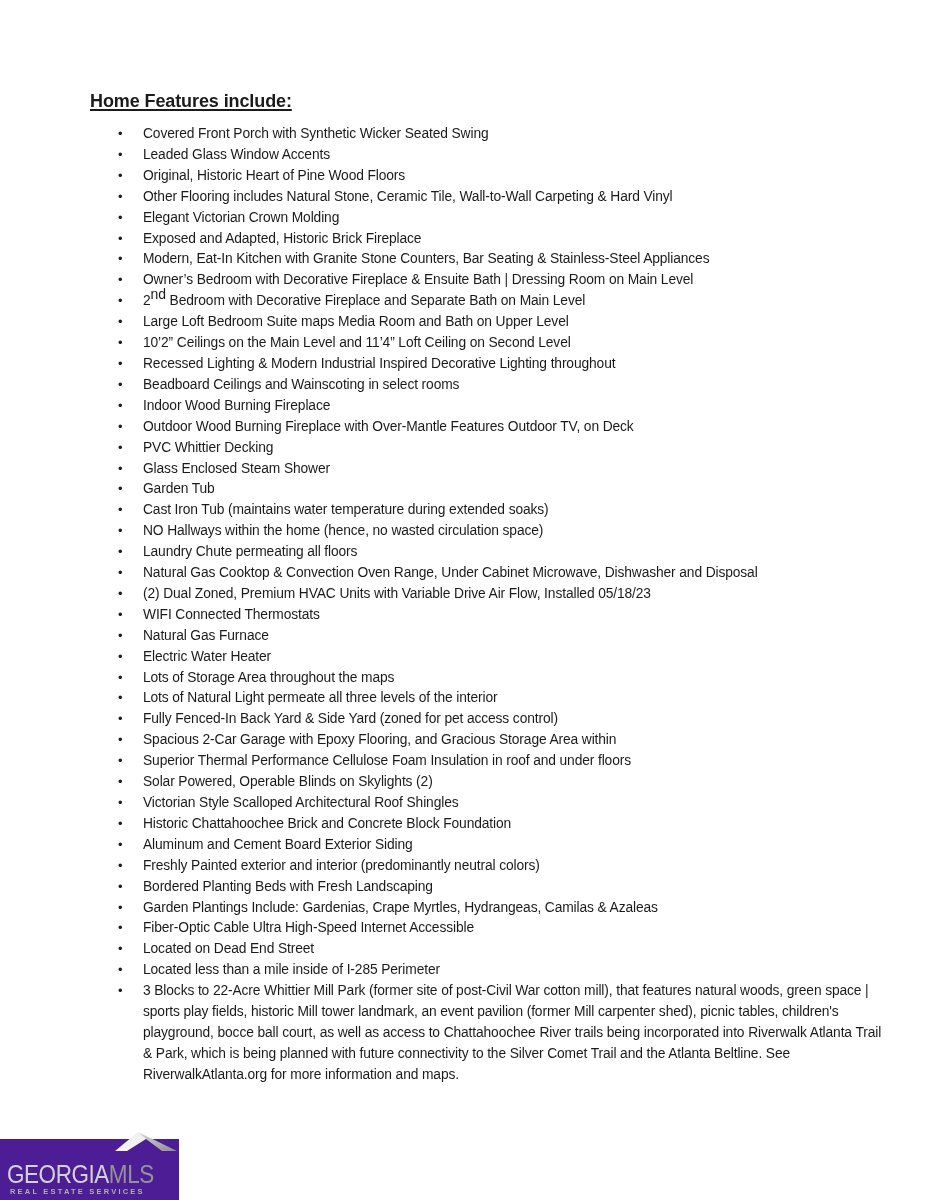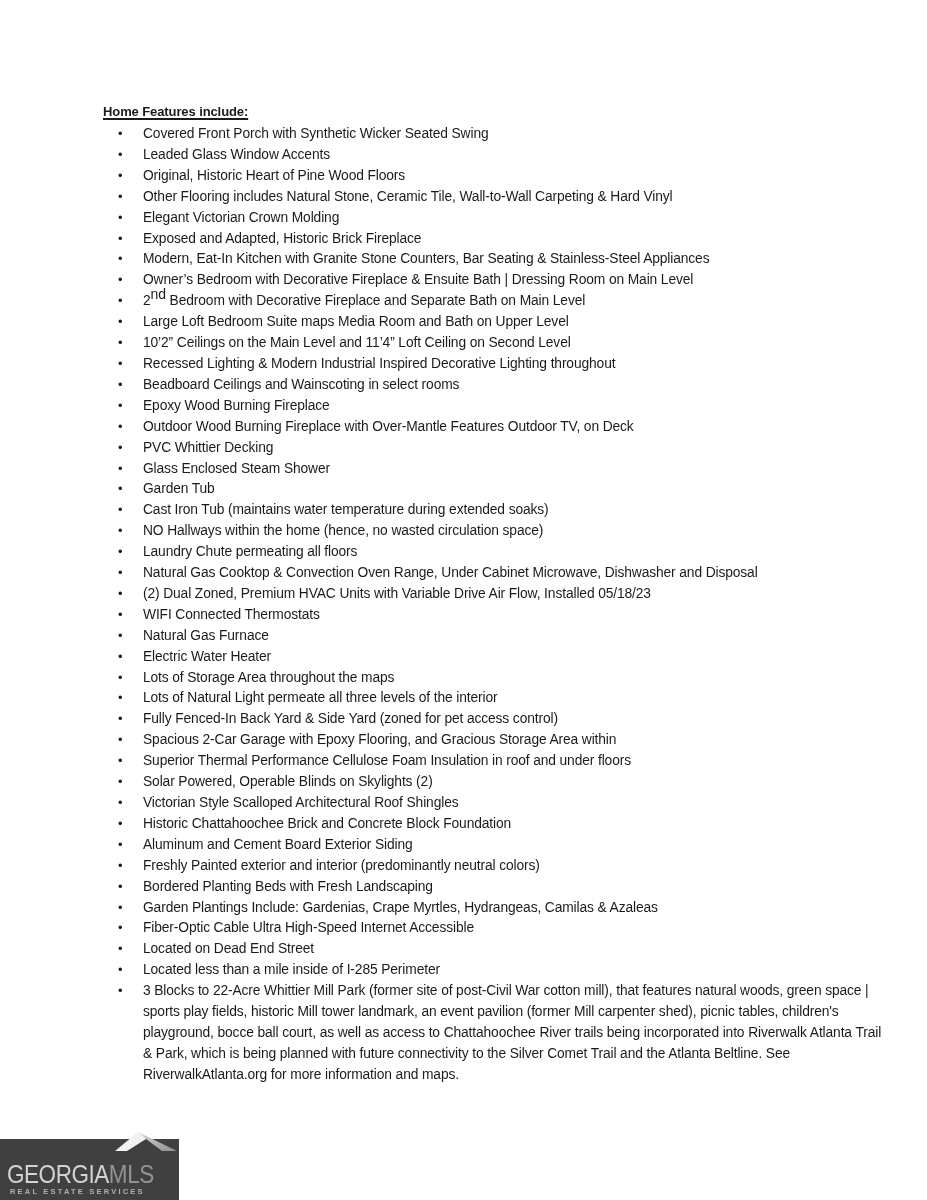--- a/index.html
+++ b/index.html
@@ -10,22 +10,22 @@
     position: relative;
     overflow: hidden;
     font-family: "Liberation Sans", sans-serif;
     color: #1b1b1b;
   }
 
   .title {
     position: absolute;
     left: 87px;
     top: 88px;
-    margin: 16px;
-    font-size: 13px;
+    margin: 3px;
+    font-size: 18px;
     font-weight: 700;
     letter-spacing: -0.1px;
     text-decoration: underline;
     text-underline-offset: 2px;
     text-decoration-thickness: 1.5px;
   }
 
   ul.features {
     position: absolute;
     left: 118px;
@@ -153,21 +153,21 @@
     <li>
       <span class="bullet">•</span>
       <span class="item-text">Recessed Lighting &amp; Modern Industrial Inspired Decorative Lighting throughout</span>
     </li>
     <li>
       <span class="bullet">•</span>
       <span class="item-text">Beadboard Ceilings and Wainscoting in select rooms</span>
     </li>
     <li>
       <span class="bullet">•</span>
-      <span class="item-text">Epoxy Wood Burning Fireplace</span>
+      <span class="item-text">Indoor Wood Burning Fireplace</span>
     </li>
     <li>
       <span class="bullet">•</span>
       <span class="item-text">Outdoor Wood Burning Fireplace with Over-Mantle Features Outdoor TV, on Deck</span>
     </li>
     <li>
       <span class="bullet">•</span>
       <span class="item-text">PVC Whittier Decking</span>
     </li>
     <li>
@@ -269,21 +269,21 @@
     <li>
       <span class="bullet">•</span>
       <span class="item-text">Located less than a mile inside of I-285 Perimeter</span>
     </li>
     <li>
       <span class="bullet">•</span>
       <span class="item-text">3 Blocks to 22-Acre Whittier Mill Park (former site of post-Civil War cotton mill), that features natural woods, green space | sports play fields, historic Mill tower landmark, an event pavilion (former Mill carpenter shed), picnic tables, children's playground, bocce ball court, as well as access to Chattahoochee River trails being incorporated into Riverwalk Atlanta Trail &amp; Park, which is being planned with future connectivity to the Silver Comet Trail and the Atlanta Beltline.  See RiverwalkAtlanta.org for more information and maps.</span>
     </li>
   </ul>
 
-<div class="logo" style="background: #404040;">
+<div class="logo" style="background: #4c1d95;">
   <svg class="roof" viewBox="0 0 72 36" aria-hidden="true">
     <defs>
       <linearGradient id="roofGrad" x1="0" y1="0" x2="1" y2="1">
         <stop offset="0" stop-color="#dadadd"></stop>
         <stop offset="1" stop-color="#8d8d91"></stop>
       </linearGradient>
     </defs>
     <polygon points="10,24 33,5 41,12 22,24" fill="#f2f2f3"></polygon>
     <polygon points="33,5 72,24 57,24 41,12" fill="url(#roofGrad)"></polygon>
   </svg>

